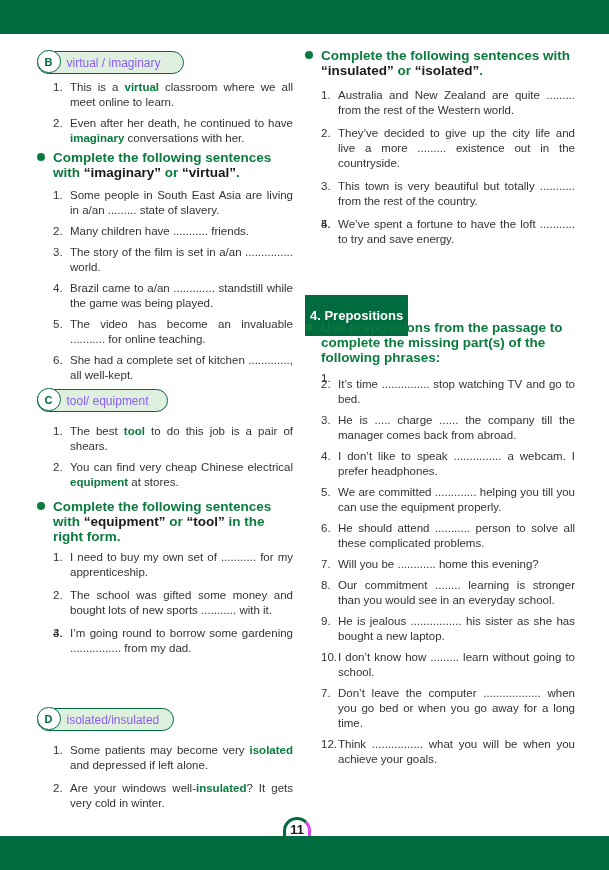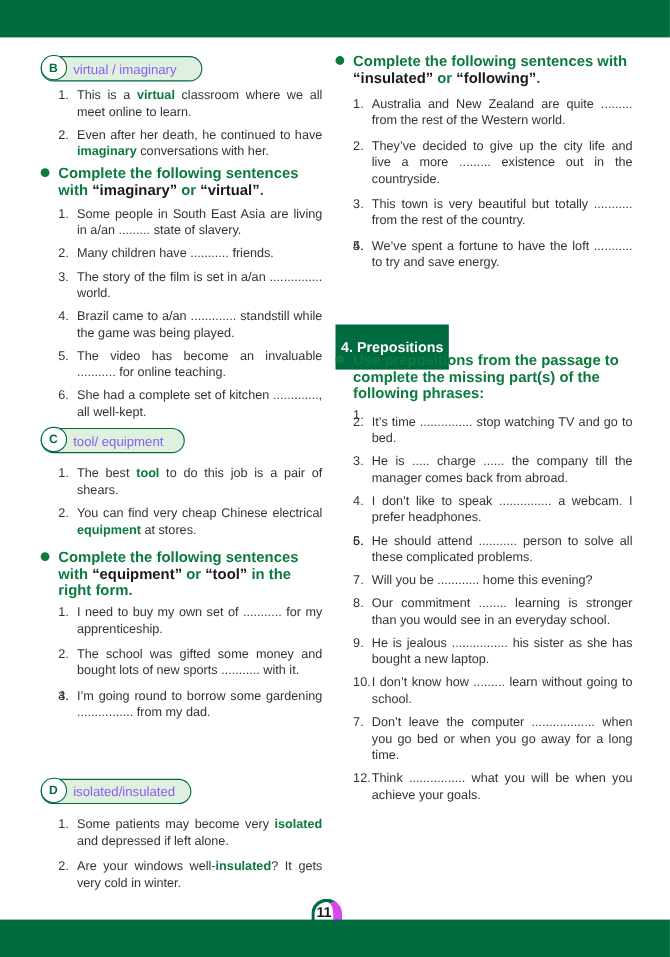--- a/index.html
+++ b/index.html
@@ -6,21 +6,21 @@
   body {
     width: 609px; height: 870px; position: relative; overflow: hidden;
     background: #ffffff;
     font-family: "Liberation Sans", sans-serif;
     color: #2b2b2b;
   }
   .top-band { position: absolute; left: 0; top: 0; width: 609px; height: 34px; background: #006b3f; }
   .bottom-band { position: absolute; left: 0; top: 836px; width: 609px; height: 34px; background: #006b3f; }
   .page-num {
     position: absolute; left: 283px; top: 817px; width: 28px; height: 20px;
-    border-top: 3px solid #006b3f; border-left: 3px solid #006b3f; border-right: 8px solid #d946ef;
+    border-top: 3px solid #006b3f; border-left: 3px solid #006b3f; border-right: 3px solid #d946ef;
     border-radius: 16px 16px 0 0; box-sizing: border-box;
     font-weight: bold; font-size: 13px; color: #1a1a1a; text-align: center; line-height: 20px;
   }
   .col { position: absolute; top: 0; }
   .col-left { left: 37px; width: 256px; }
   .col-right { left: 305px; width: 286px; }
 
   .pill {
     position: absolute; display: flex; align-items: center;
     height: 23px; border: 1.5px solid #006b3f; border-radius: 12px;
@@ -109,21 +109,21 @@
   <ol class="items" style="left:16px; top:743px; width:240px;">
     <li style="margin-bottom:8px"><span class="num">1.</span><span>Some patients may become very </span><span class="hl">isolated</span><span> and depressed if left alone.</span></li>
     <li><span class="num">2.</span><span>Are your windows well-</span><span class="hl">insulated</span><span>? It gets very cold in winter.</span></li>
   </ol>
 </div>
 
 <div class="col col-right">
 
   <div class="task" style="left:16px; top:48px; width:250px;">
     <span class="bullet"></span>
-    <span>Complete the following sentences with </span><b>“insulated”</b><span> or </span><b>“following”</b><span>.</span>
+    <span>Complete the following sentences with </span><b>“insulated”</b><span> or </span><b>“isolated”</b><span>.</span>
   </div>
 
   <ol class="items" style="left:16px; top:88px; width:254px;">
     <li style="margin-bottom:8px"><span class="num">1.</span><span>Australia and New Zealand are quite ......... from the rest of the Western world.</span></li>
     <li style="margin-bottom:8px"><span class="num">2.</span><span>They’ve decided to give up the city life and live a more ......... existence out in the countryside.</span></li>
     <li style="margin-bottom:8px"><span class="num">3.</span><span>This town is very beautiful but totally ........... from the rest of the country.</span></li>
     <li style="margin-bottom:8px"><span class="num">4.</span></li>
     <li><span class="num">5.</span><span>We’ve spent a fortune to have the loft ........... to try and save energy.</span></li>
   </ol>
 
@@ -132,21 +132,21 @@
   <div class="task" style="left:16px; top:320px; width:254px;">
     <span class="bullet"></span>
     <span>Use prepositions from the passage to complete the missing part(s) of the following phrases:</span>
   </div>
 
   <ol class="items" style="left:16px; top:371px; width:254px;">
     <li><span class="num">1.</span></li>
     <li><span class="num">2.</span><span>It’s time ............... stop watching TV and go to bed.</span></li>
     <li><span class="num">3.</span><span>He is ..... charge ...... the company till the manager comes back from abroad.</span></li>
     <li><span class="num">4.</span><span>I don’t like to speak ............... a webcam. I prefer headphones.</span></li>
-    <li><span class="num">5.</span></li>
+    <li><span class="num">5.</span><span>We are committed ............. helping you till you can use the equipment properly.</span></li>
     <li><span class="num">6.</span><span>He should attend ........... person to solve all these complicated problems.</span></li>
     <li><span class="num">7.</span><span>Will you be ............ home this evening?</span></li>
     <li><span class="num">8.</span><span>Our commitment ........ learning is stronger than you would see in an everyday school.</span></li>
     <li><span class="num">9.</span><span>He is jealous ................ his sister as she has bought a new laptop.</span></li>
     <li><span class="num">10.</span><span>I don’t know how ......... learn without going to school.</span></li>
     <li><span class="num">7.</span><span>Don’t leave the computer .................. when you go bed or when you go away for a long time.</span></li>
     <li><span class="num">12.</span><span>Think ................ what you will be when you achieve your goals.</span></li>
   </ol>
 </div>
 

